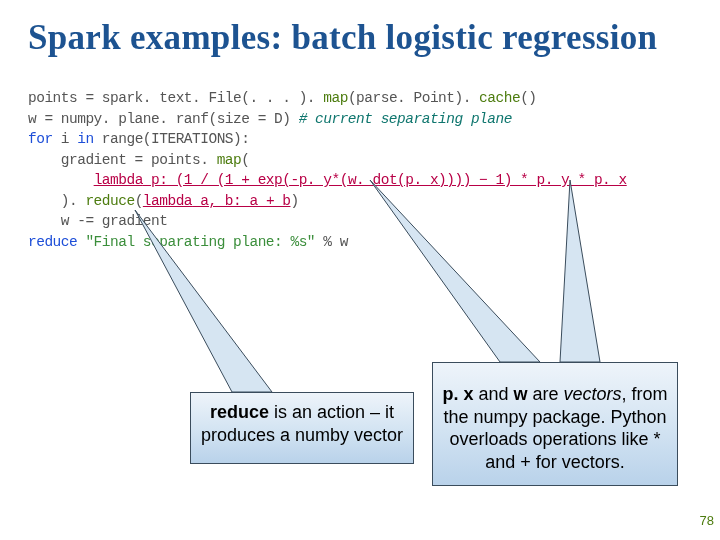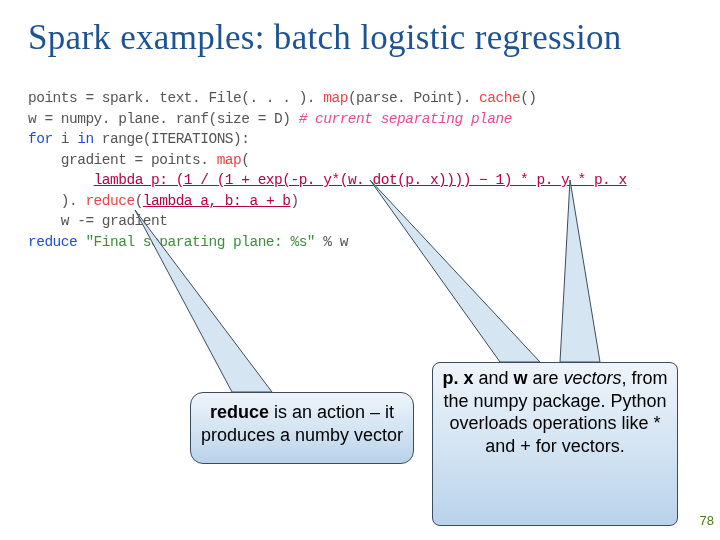--- a/index.html
+++ b/index.html
@@ -7,36 +7,36 @@
     width: 720px;
     height: 540px;
     background: #ffffff;
     font-family: Georgia, 'Times New Roman', serif;
     position: relative;
     overflow: hidden;
   }
   .title {
     color: #1d5391;
     font-size: 35px;
-    font-weight: normal;
+    font-weight: bold;
     padding: 18px 0 0 28px;
     letter-spacing: 0.3px;
   }
   .code {
     font-family: 'Courier New', Courier, monospace;
     font-size: 14.5px;
     line-height: 1.42;
     padding: 30px 0 0 28px;
     color: #555;
     letter-spacing: -0.5px;
   }
   .code .line { white-space: pre; }
   .kw { color: #1d4ed8; font-weight: normal; }
-  .mth { color: #ef4444; }
-  .cmt { color: #ec4899; font-style: italic; }
+  .mth { color: #4d7c0f; }
+  .cmt { color: #0f766e; font-style: italic; }
   .lam { color: #b80046; text-decoration: underline; }
   .str { color: #3b8e3b; }
 
   .callouts {
     position: absolute;
     left: 0; top: 0; width: 720px; height: 540px;
     pointer-events: none;
   }
 
   .bubble {
@@ -44,22 +44,22 @@
     background: linear-gradient(#eef4fa, #d2e3f2 55%, #b9d2ea);
     border: 1.2px solid #3a4c5c;
     font-family: Arial, Helvetica, sans-serif;
     font-size: 18px;
     line-height: 1.25;
     text-align: center;
     color: #000;
     padding: 6px 4px;
   }
 
-  .b1 { left: 190px; top: 392px; width: 224px; height: 72px; padding-top:8px;border-radius:13px;}
-  .b2 { left: 432px; top: 362px; width: 246px; height: 164px; padding-top:4px;border-radius:8px;}
+  .b1 { left: 190px; top: 392px; width: 224px; height: 72px; padding-top:8px;}
+  .b2 { left: 432px; top: 362px; width: 246px; height: 124px; padding-top:20px;}
 
   .pagenum {
     position: absolute;
     right: 6px;
     bottom: 12px;
     font-family: Arial, sans-serif;
     font-size: 13px;
     color: #4d7c0f;
   }
 

